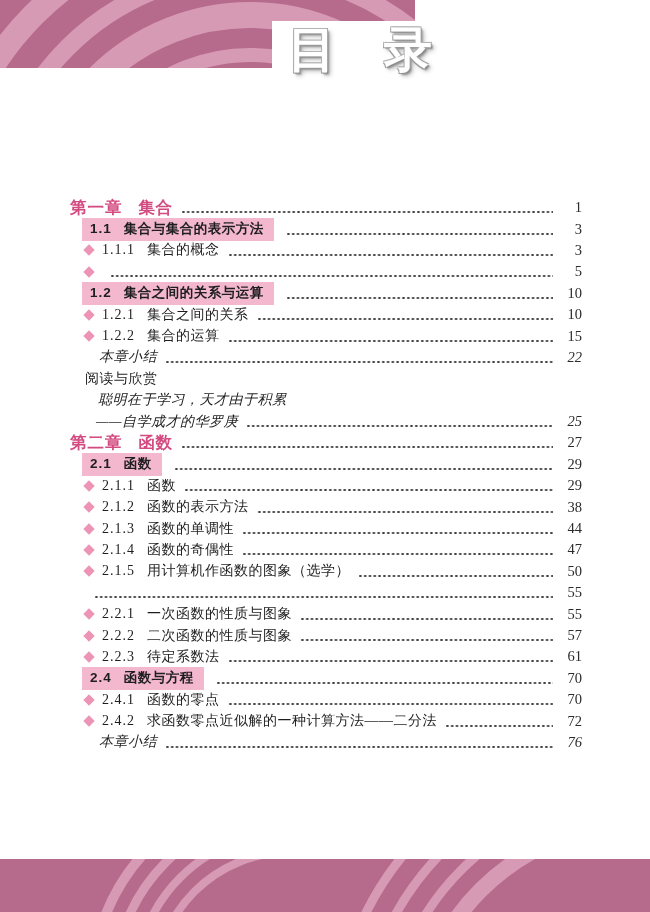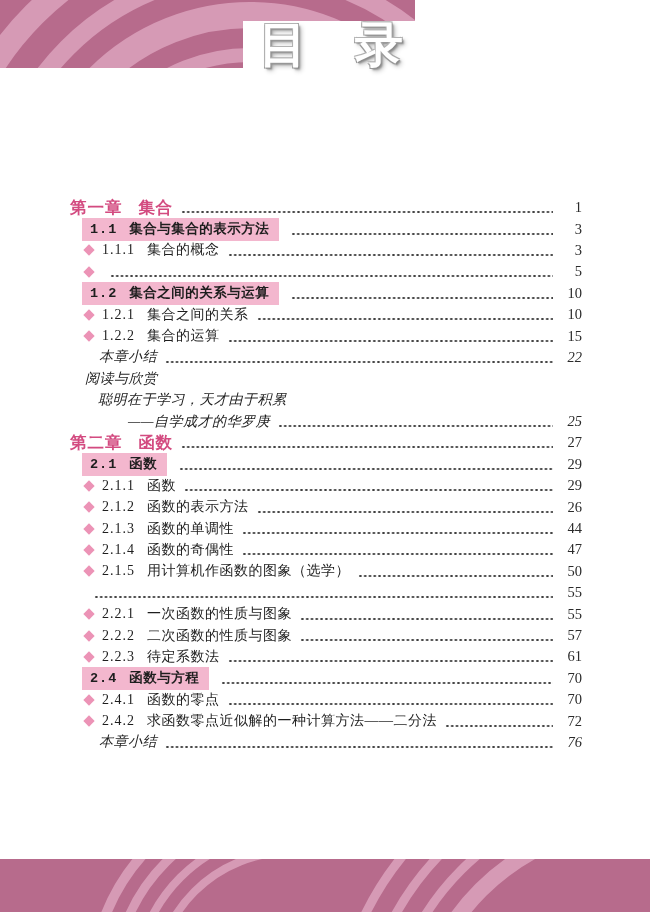--- a/index.html
+++ b/index.html
@@ -9,23 +9,23 @@
     position: relative;
     overflow: hidden;
     font-family: "Liberation Serif", "DejaVu Serif", serif;
     color: #1e1e1e;
   }
 
   
   .header { position: absolute; top: 0; left: 0; width: 650px; height: 100px; }
   .band-svg { position: absolute; top: 0; left: 0; display: block; }
   .title-box {
-    position: absolute; left: 243px; top: 21px; width: 188px; height: 58px;
+    position: absolute; left: 272px; top: 21px; width: 188px; height: 58px;
     background: #ffffff; z-index: 2;
-    display: flex; align-items: flex-start;
+    display: flex; align-items: center;
   }
   .page-title {
     margin: 0; padding: 0 0 0 16px;
     font-family: "Liberation Sans", "DejaVu Sans", sans-serif;
     font-size: 48px; font-weight: bold; line-height: 1;
     color: #ffffff; white-space: nowrap;
     text-shadow:
       -1px -1px 0 #b3b3b3, 1px -1px 0 #a8a8a8,
       -1px 1px 0 #9a9a9a, 1px 1px 0 #8c8c8c,
       2px 2px 2px #8f8f8f, 3px 3px 5px #b5b5b5;
@@ -48,31 +48,31 @@
 
   .type-chapter .label {
     color: #d34b80; font-weight: bold; font-size: 16.5px;
     font-family: "Liberation Sans", "DejaVu Sans", sans-serif;
   }
   .type-chapter .num { margin-right: 16px; }
 
   .type-section { margin-left: 12px; }
   .type-section .label {
     background: #f3b7ce; font-weight: bold; font-size: 13.5px;
-    font-family: Liberation Mono, monospace;
+    font-family: Liberation Sans, sans-serif;
     padding: 2px 10px 3px 8px;
   }
   .type-section .leader { margin-left: 12px; }
 
   .type-subsection { margin-left: 15px; }
 
   .type-summary { margin-left: 29px; font-style: italic; }
-  .type-reading-head { margin-left: 15px; font-style: italic; }
+  .type-reading-head { margin-left: 15px; }
   .type-reading-line { margin-left: 28px; font-style: italic; }
-  .type-reading-dash { margin-left: 58px; font-style: italic; }
+  .type-reading-dash { margin-left: 26px; font-style: italic; }
 
   .leader {
     flex: 1 1 auto; height: 4px; align-self: center;
     margin: 9px 5px 0 8px;
     background-image: radial-gradient(circle, #3d3d3d 1px, rgba(0,0,0,0) 1.25px);
     background-size: 4.8px 4px; background-repeat: repeat-x;
     background-position: left center;
   }
   .page {
     flex: none; min-width: 24px; text-align: right;
@@ -182,21 +182,21 @@
     <div class="toc-row type-subsection">
     <span class="bullet"></span>
     <span class="label"><span class="num">2.1.1</span><span class="title">函数</span></span>
     <span class="leader"></span>
     <span class="page">29</span>
   </div>
     <div class="toc-row type-subsection">
     <span class="bullet"></span>
     <span class="label"><span class="num">2.1.2</span><span class="title">函数的表示方法</span></span>
     <span class="leader"></span>
-    <span class="page">26</span>
+    <span class="page">38</span>
   </div>
     <div class="toc-row type-subsection">
     <span class="bullet"></span>
     <span class="label"><span class="num">2.1.3</span><span class="title">函数的单调性</span></span>
     <span class="leader"></span>
     <span class="page">44</span>
   </div>
     <div class="toc-row type-subsection">
     <span class="bullet"></span>
     <span class="label"><span class="num">2.1.4</span><span class="title">函数的奇偶性</span></span>

